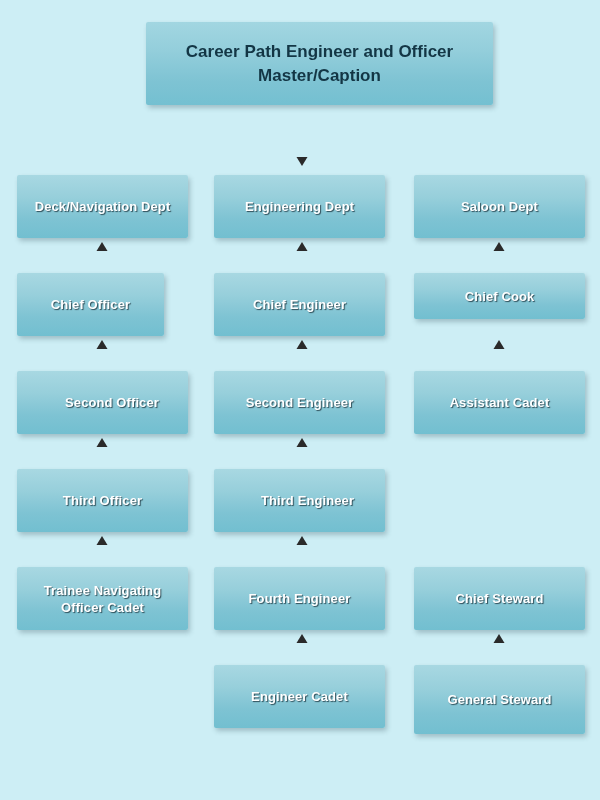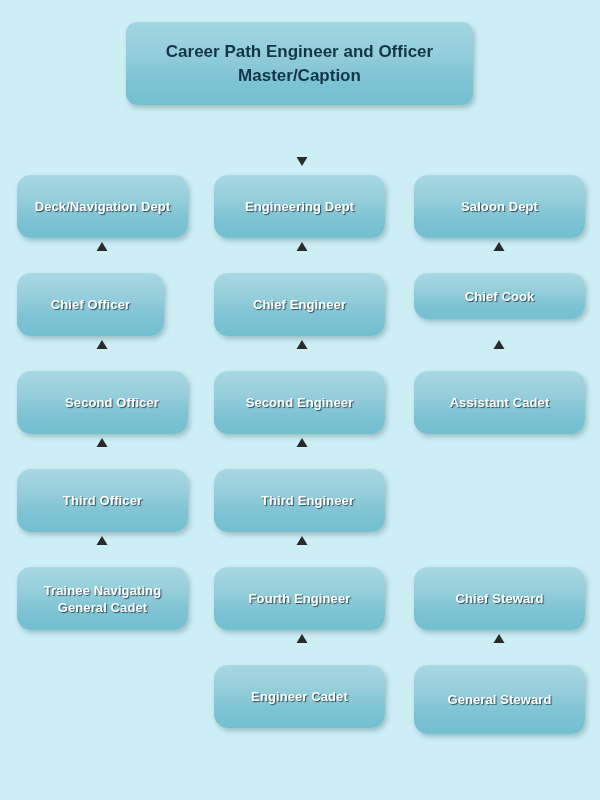--- a/index.html
+++ b/index.html
@@ -17,43 +17,44 @@
   #chart-canvas {
     position: relative;
     width: 600px;
     height: 800px;
   }
 
   
   .node {
     position: absolute;
     box-sizing: border-box;
-    border-radius: 14px;
+    border-radius: 2px;
     background: linear-gradient(to bottom, #a8d8e2 0%, #97cfdb 35%, #7ec3d3 70%, #72bfd0 100%);
     box-shadow: 2px 3px 5px rgba(40, 70, 80, 0.28);
     display: flex;
     align-items: center;
     justify-content: center;
     text-align: center;
   }
   .node-label {
     color: #ffffff;
     font-weight: bold;
     font-size: 13px;
     line-height: 17px;
     letter-spacing: 0.1px;
     text-shadow: 1px 1px 1px rgba(30, 55, 65, 0.85);
     padding: 0 6px;
     white-space: pre-line;
   }
 
   
   .node.title-node {
-    border-radius: 11px;
+    border-radius: 2px;
     background: linear-gradient(to bottom, #a2d6e1 0%, #93cedb 35%, #7ec3d3 72%, #74c0d1 100%);
+    margin-left: 20px;
   }
   .title-label {
     color: #133645;
     font-weight: bold;
     font-size: 17px;
     line-height: 24px;
     text-shadow: none;
     white-space: pre-line;
     padding: 0 10px;
   }
@@ -85,21 +86,21 @@
         <span class="node-label">Chief Officer</span>
       </div>
       <div class="node" style="left: 17px; top: 371px; width: 171px; height: 63px; padding-left: 19px;">
         <span class="node-label">Second Officer</span>
       </div>
       <div class="node" style="left: 17px; top: 469px; width: 171px; height: 63px;">
         <span class="node-label">Third Officer</span>
       </div>
       <div class="node" style="left: 17px; top: 567px; width: 171px; height: 63px;">
         <span class="node-label">Trainee Navigating
-General Cadet</span>
+Officer Cadet</span>
       </div>
       <div class="node" style="left: 214px; top: 175px; width: 171px; height: 63px;">
         <span class="node-label">Engineering Dept</span>
       </div>
       <div class="node" style="left: 214px; top: 273px; width: 171px; height: 63px;">
         <span class="node-label">Chief Engineer</span>
       </div>
       <div class="node" style="left: 214px; top: 371px; width: 171px; height: 63px;">
         <span class="node-label">Second Engineer</span>
       </div>

